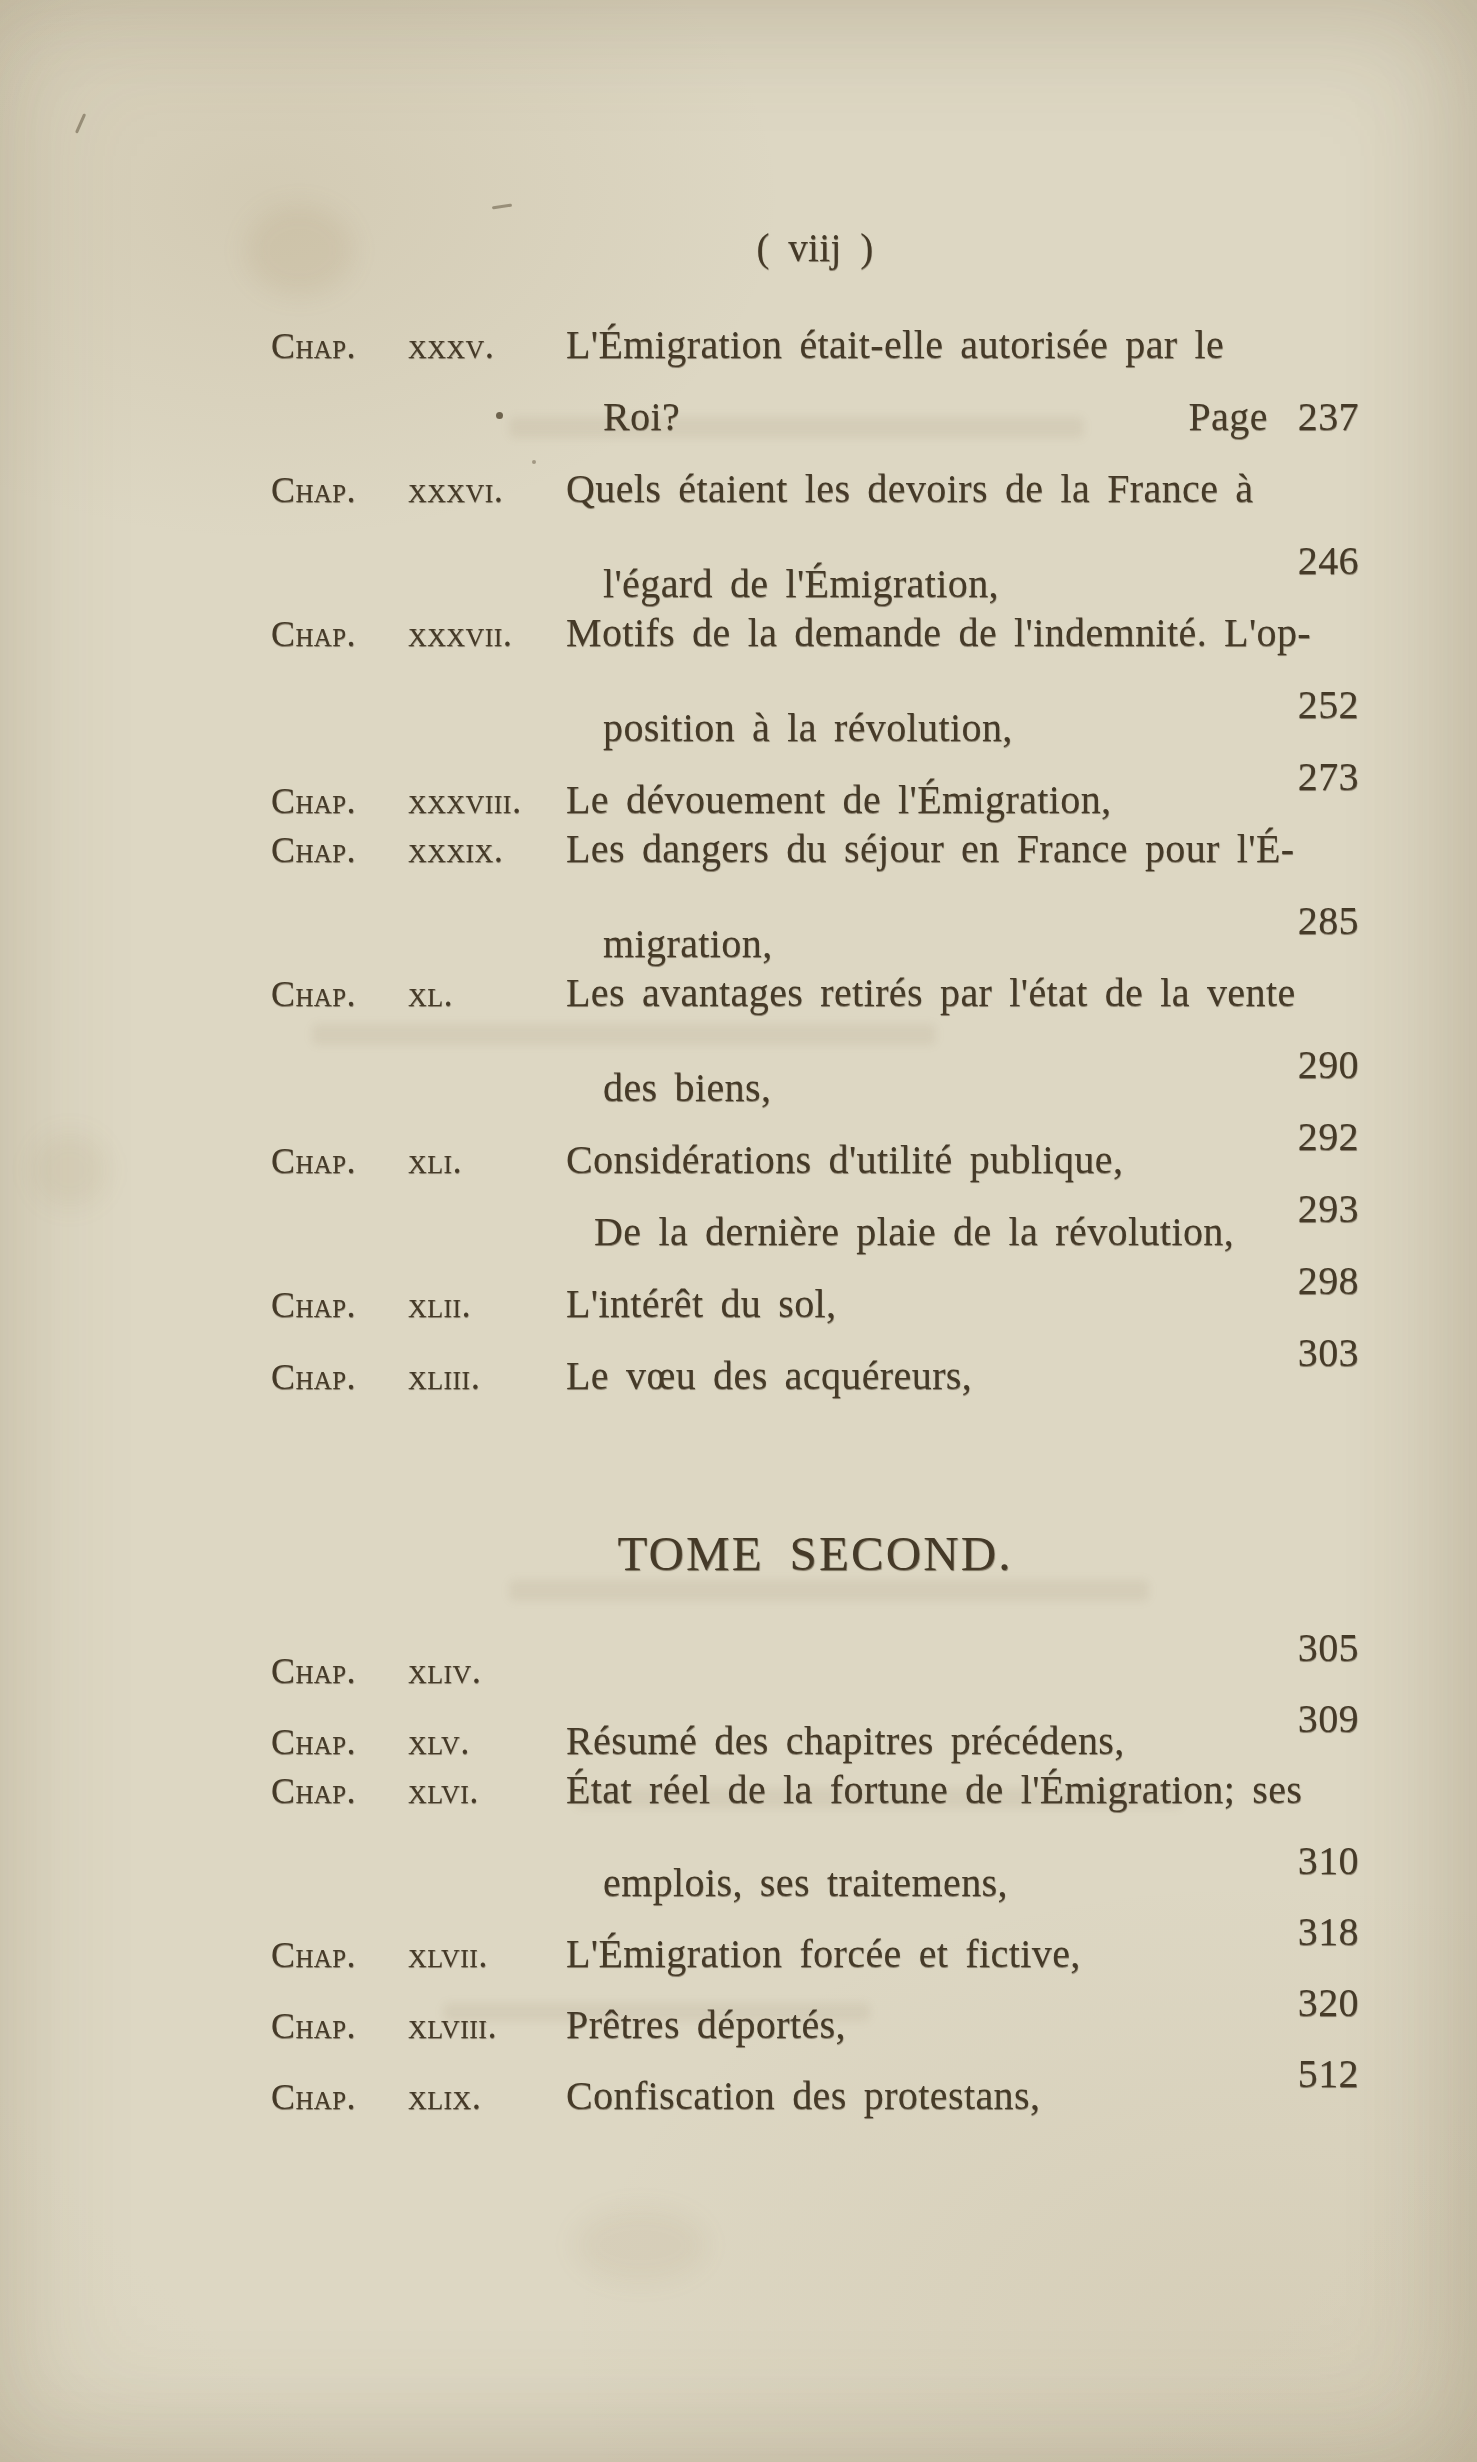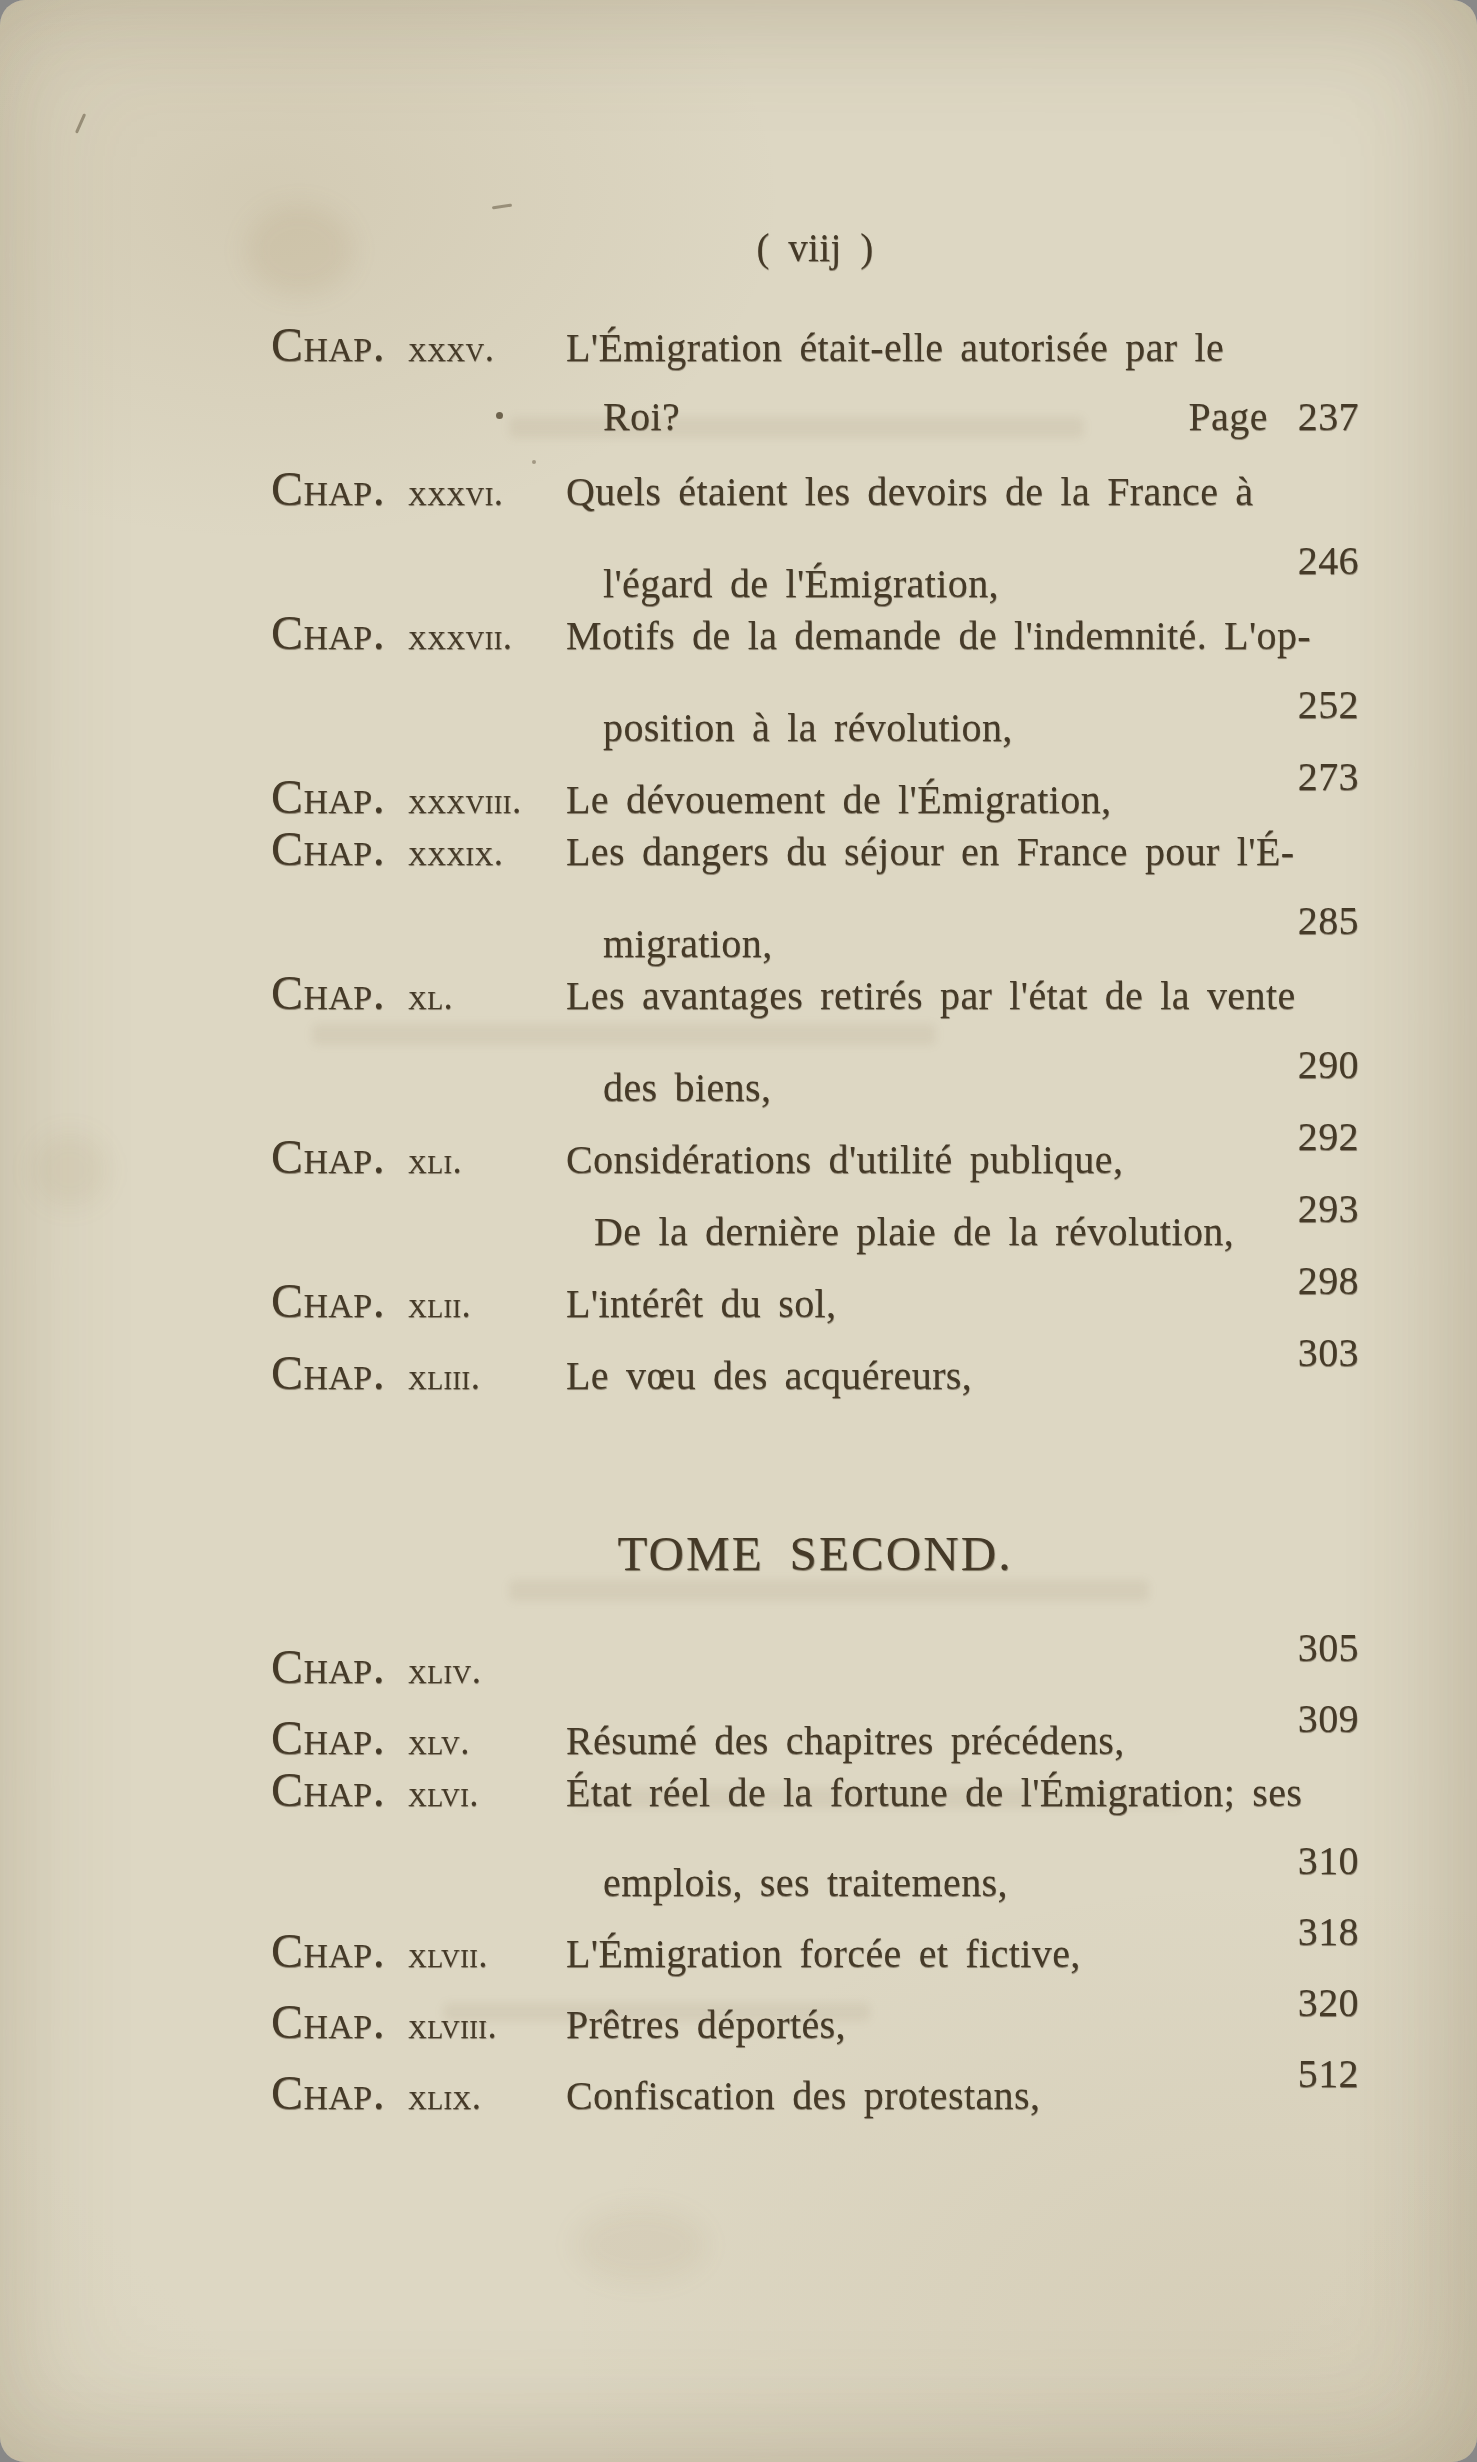--- a/index.html
+++ b/index.html
@@ -6,35 +6,34 @@
   .sheet {
     position:relative; width:1477px; height:2462px; overflow:hidden;
     background:
       radial-gradient(ellipse 739px 492px at 18% 8%,  rgba(150,128,88,.14), rgba(0,0,0,0) 70%),
       radial-gradient(ellipse 985px 657px at 85% 95%, rgba(150,128,88,.10), rgba(0,0,0,0) 70%),
       radial-gradient(ellipse 1806px 2627px at 50% 45%, #ddd7c3 55%, #d2cbb2 100%),
       #d9d2bd;
     box-shadow: inset 0 0 131px rgba(110,92,55,.22), inset -33px 0 98px rgba(110,92,55,.10);
     font-family: "Liberation Serif", "DejaVu Serif", serif;
     color:#453a28;
-    border-radius:25px;
   }
   .ink { text-shadow: 0.3px 0.6px 0.7px rgba(62,50,32,.55); letter-spacing:0.4px; }
 
   .folio {
     position:absolute; top:225px; left:271px; width:1088px;
     text-align:center; font-size:39px; word-spacing:8.2px;
   }
   .toc { position:absolute; left:271px; width:1088px; }
   .part1 { top:309px; }
   .part2 { top:1612px; }
   .row { display:flex; align-items:baseline; height:72px; line-height:72px; white-space:nowrap; }
   .part2 .row { height:71px; line-height:71px; }
   .sc { font-variant: small-caps; }
-  .chap-word { flex:0 0 137px; font-size:48px; }
+  .chap-word { flex:0 0 137px; font-size:36px; }
   .chap-num  { flex:0 0 158px; font-size:37px; }
   .desc { font-size:40px; word-spacing:6.6px; }
   .row.cont .desc { margin-left:332px; }
   .row.mid  .desc { margin-left:323px;text-align:right; }
   .pageno { margin-left:auto; display:flex; gap:30px; font-size:40px; }
 
   .tome-heading {
     position:absolute; top:1525px; left:271px; width:1088px;
     text-align:center; font-size:49px; letter-spacing:2.1px; word-spacing:11.5px;
     text-shadow: 0.7px 0.8px 1px rgba(62,50,32,.6);

